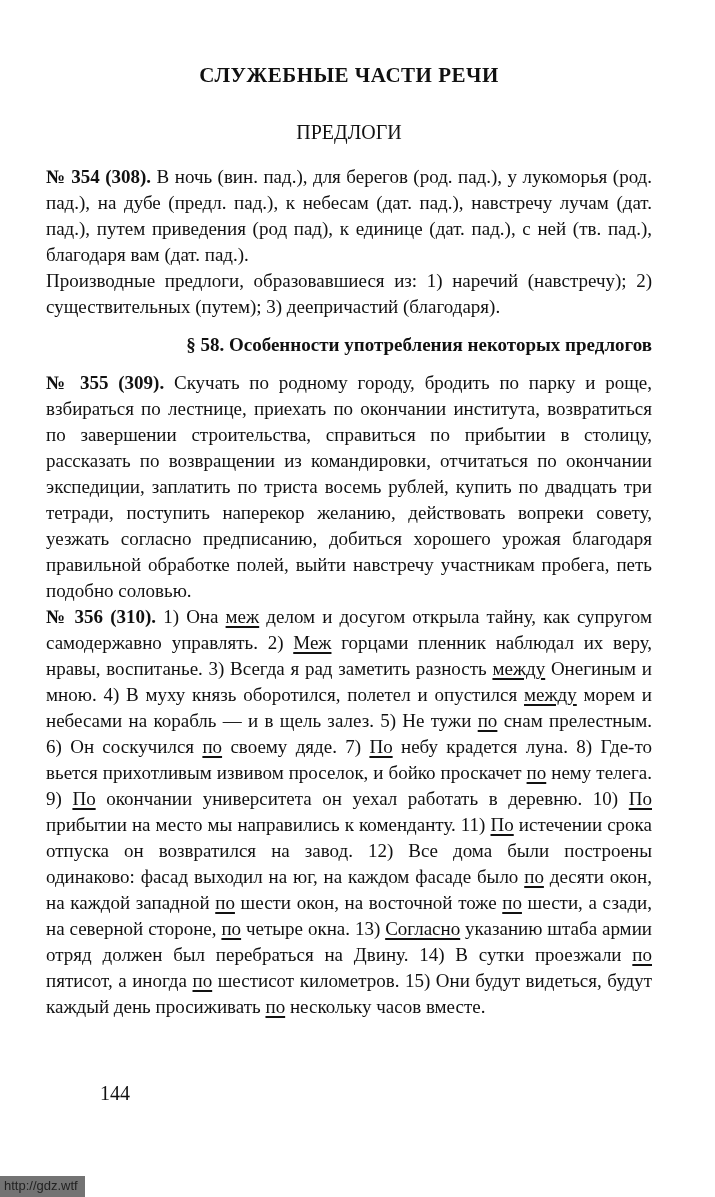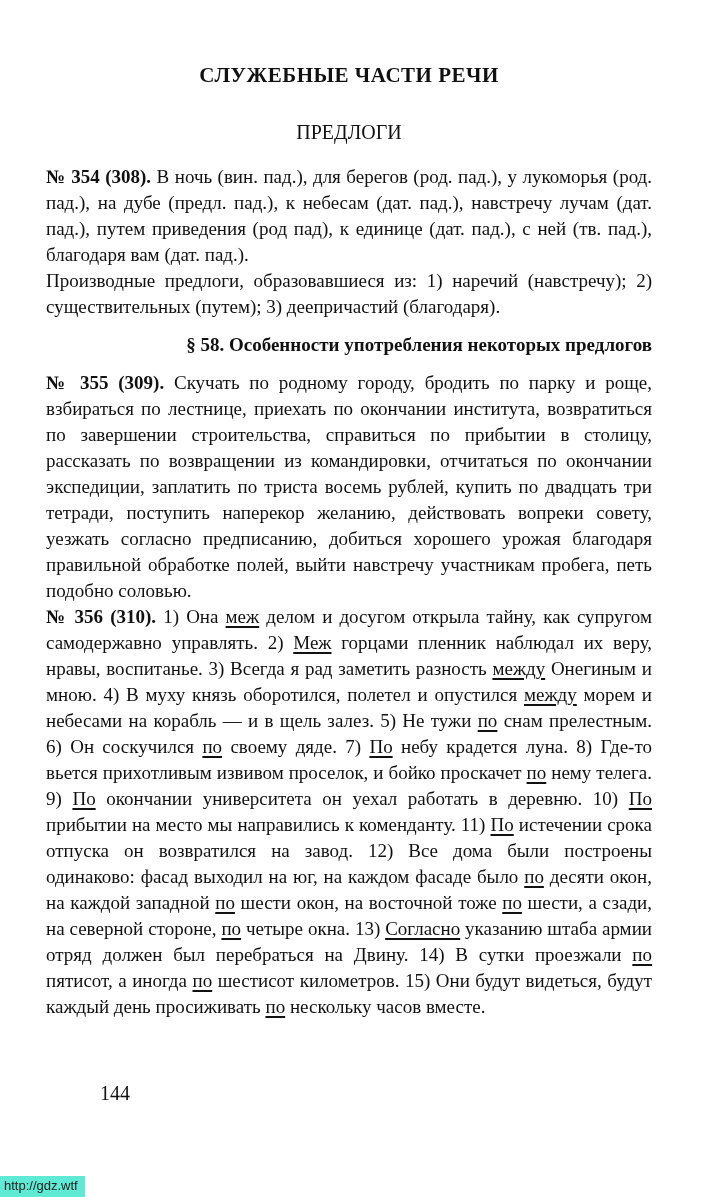--- a/index.html
+++ b/index.html
@@ -84,13 +84,13 @@
   <h3 class="section-heading">§ 58. Особенности употребления некоторых предлогов</h3>
 
   <p class="para"><span class="seg-bold">№ 355 (309). </span><span class="seg-plain">Скучать по родному городу, бродить по парку и роще, взбираться по лестнице, приехать по окончании института, возвратиться по завершении строительства, справиться по прибытии в столицу, рассказать по возвращении из командировки, отчитаться по окончании экспедиции, заплатить по триста восемь рублей, купить по двадцать три тетради, поступить наперекор желанию, действовать вопреки совету, уезжать согласно предписанию, добиться хорошего урожая благодаря правильной обработке полей, выйти навстречу участникам пробега, петь подобно соловью.</span></p>
 
   <p class="para"><span class="seg-bold">№ 356 (310). </span><span class="seg-plain">1) Она </span><span class="seg-underline">меж</span><span class="seg-plain"> делом и досугом открыла тайну, как супругом самодержавно управлять. 2) </span><span class="seg-underline">Меж</span><span class="seg-plain"> горцами пленник наблюдал их веру, нравы, воспитанье. 3) Всегда я рад заметить разность </span><span class="seg-underline">между</span><span class="seg-plain"> Онегиным и мною. 4) В муху князь оборотился, полетел и опустился </span><span class="seg-underline">между</span><span class="seg-plain"> морем и небесами на корабль — и в щель залез. 5) Не тужи </span><span class="seg-underline">по</span><span class="seg-plain"> снам прелестным. 6) Он соскучился </span><span class="seg-underline">по</span><span class="seg-plain"> своему дяде. 7) </span><span class="seg-underline">По</span><span class="seg-plain"> небу крадется луна. 8) Где-то вьется прихотливым извивом проселок, и бойко проскачет </span><span class="seg-underline">по</span><span class="seg-plain"> нему телега. 9) </span><span class="seg-underline">По</span><span class="seg-plain"> окончании университета он уехал работать в деревню. 10) </span><span class="seg-underline">По</span><span class="seg-plain"> прибытии на место мы направились к коменданту. 11) </span><span class="seg-underline">По</span><span class="seg-plain"> истечении срока отпуска он возвратился на завод. 12) Все дома были построены одинаково: фасад выходил на юг, на каждом фасаде было </span><span class="seg-underline">по</span><span class="seg-plain"> десяти окон, на каждой западной </span><span class="seg-underline">по</span><span class="seg-plain"> шести окон, на восточной тоже </span><span class="seg-underline">по</span><span class="seg-plain"> шести, а сзади, на северной стороне, </span><span class="seg-underline">по</span><span class="seg-plain"> четыре окна. 13) </span><span class="seg-underline">Согласно</span><span class="seg-plain"> указанию штаба армии отряд должен был перебраться на Двину. 14) В сутки проезжали </span><span class="seg-underline">по</span><span class="seg-plain"> пятисот, а иногда </span><span class="seg-underline">по</span><span class="seg-plain"> шестисот километров. 15) Они будут видеться, будут каждый день просиживать </span><span class="seg-underline">по</span><span class="seg-plain"> нескольку часов вместе.</span></p>
 
 </div>
 
 <div class="page-number">144</div>
 
-<div class="watermark" style="background: #5eead4;">http://gdz.wtf</div>
+<div class="watermark" style="background: #737373;">http://gdz.wtf</div>
 
 </body></html>

